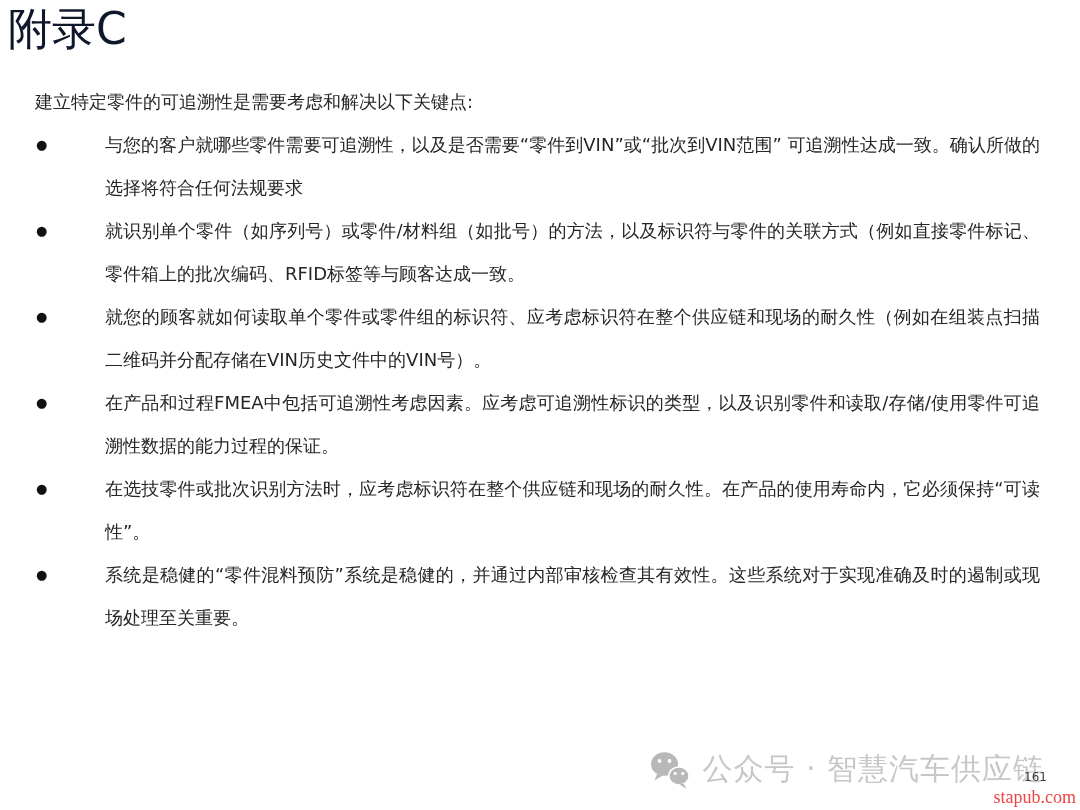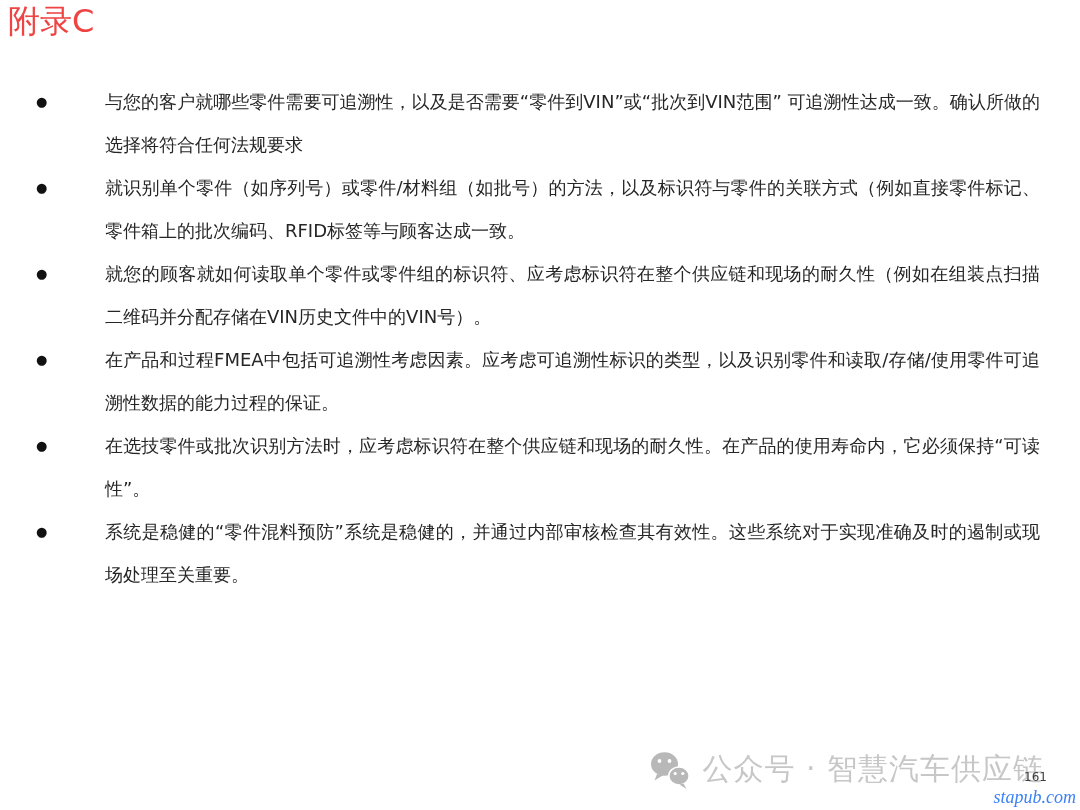--- a/index.html
+++ b/index.html
@@ -6,21 +6,21 @@
   html,body { width:1080px; height:810px; }
   body {
     position:relative;
     background:#ffffff;
     overflow:hidden;
     font-family:"DejaVu Sans","Liberation Sans",sans-serif;
     color:#262626;
   }
   .page-title {
     position:absolute; left:8px; top:0px;
-    font-size:32px; font-weight:500; color:#ef4444;
+    font-size:44px; font-weight:500; color:#0f172a;
   }
   .content {
     position:absolute; left:35px; right:40px; top:80px;
     font-size:18px; line-height:43px;
   }
   .intro { text-align:left; }
   ul.bullets { list-style:none; }
   li.bullet { position:relative; padding-left:25px; }
   li.bullet .marker {
     position:absolute; left:1px; top:0;
@@ -36,29 +36,30 @@
     display:flex; align-items:center; gap:12px; z-index:2;
   }
   .watermark .wm-text {
     font-size:30px; color:#c7c7c7; letter-spacing:1px;
     white-space:nowrap;
   }
   .wechat-icon-svg { display:block; }
   .site-link {
     position:absolute; right:4px; bottom:2px; z-index:4;
     font-family:"Liberation Serif","DejaVu Serif",serif;
-    font-size:18px; color:#3b82f6; text-decoration:none;font-style:italic;
+    font-size:18px; color:#ef4444; text-decoration:none;
   }
 </style>
 </head>
 <body>
 
 <h1 class="page-title">附录C</h1>
 
 <div class="content">
+  <p class="intro">建立特定零件的可追溯性是需要考虑和解决以下关键点:</p>
   <ul class="bullets">
     <li class="bullet">
       <span class="marker">●</span>
       <div class="txt">与您的客户就哪些零件需要可追溯性，以及是否需要“零件到VIN”或“批次到VIN范围” 可追溯性达成一致。确认所做的选择将符合任何法规要求</div>
     </li>
     <li class="bullet">
       <span class="marker">●</span>
       <div class="txt">就识别单个零件（如序列号）或零件/材料组（如批号）的方法，以及标识符与零件的关联方式（例如直接零件标记、零件箱上的批次编码、RFID标签等与顾客达成一致。</div>
     </li>
     <li class="bullet">

